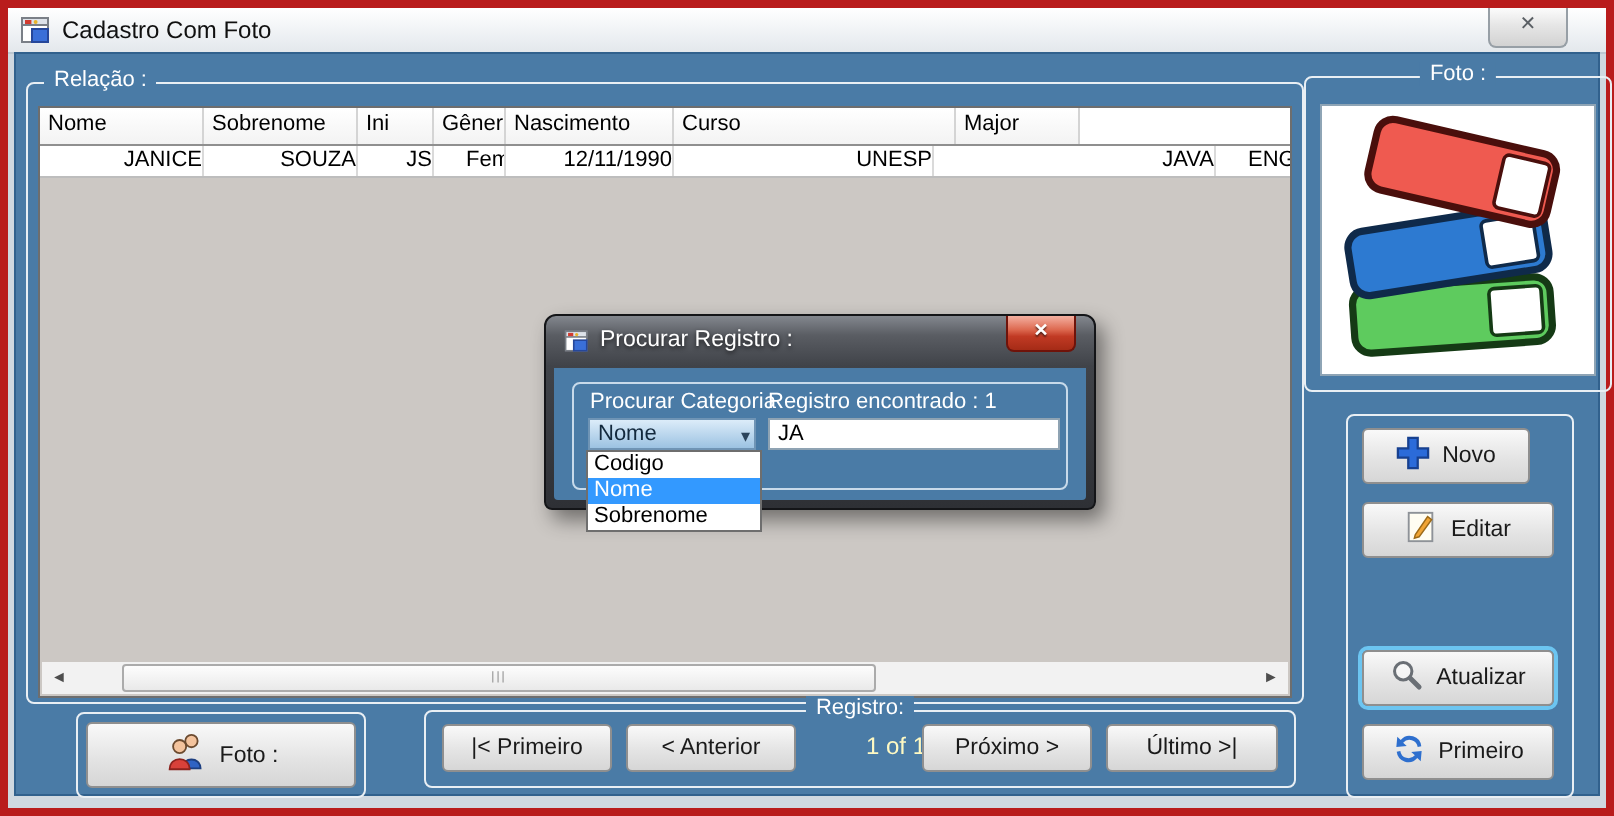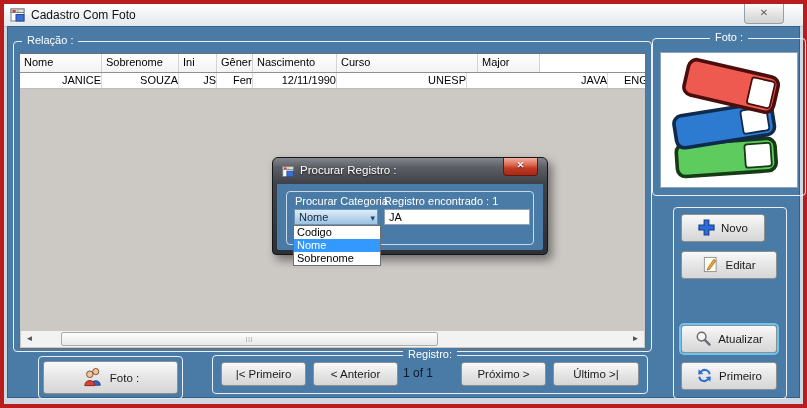--- a/index.html
+++ b/index.html
@@ -76,22 +76,22 @@
     font-size:11px;color:#13293d;line-height:14px;padding-left:4px;}
   .combo .arrow{position:absolute;right:2px;top:1px;font-size:9px;color:#2c455c;}
   .searchbox{position:absolute;left:97px;top:17px;width:146px;height:16px;box-sizing:border-box;
     background:#ffffff;border:1px solid #8fa3b3;font-size:11px;color:#000;
     padding:0 0 0 4px;font-family:"Liberation Sans",sans-serif;}
   .dropdown{position:absolute;left:6px;top:33px;width:86px;background:#ffffff;
     border:1px solid #6e6e6e;z-index:60;}
   .opt{height:13px;font-size:11px;line-height:13px;padding-left:3px;color:#000;
     white-space:nowrap;overflow:hidden;}
   .opt.sel{background:var(--hl,#3399ff);color:#ffffff;}
-  .poslabel{position:absolute;left:190px;top:10px;width:60px;text-align:left;
-    font-size:12px;color:#0f172a;}
+  .poslabel{position:absolute;left:190px;top:10px;width:60px;text-align:right;
+    font-size:12px;color:#fef9c3;}
 </style>
 </head>
 <body>
 
 <div class="win">
 
   <div class="titlebar">
     <span class="appicon">
       <svg viewBox="0 0 16 16" width="16" height="16">
         <rect x="1" y="2" width="13" height="12" fill="#fff" stroke="#7a7f87"></rect>

